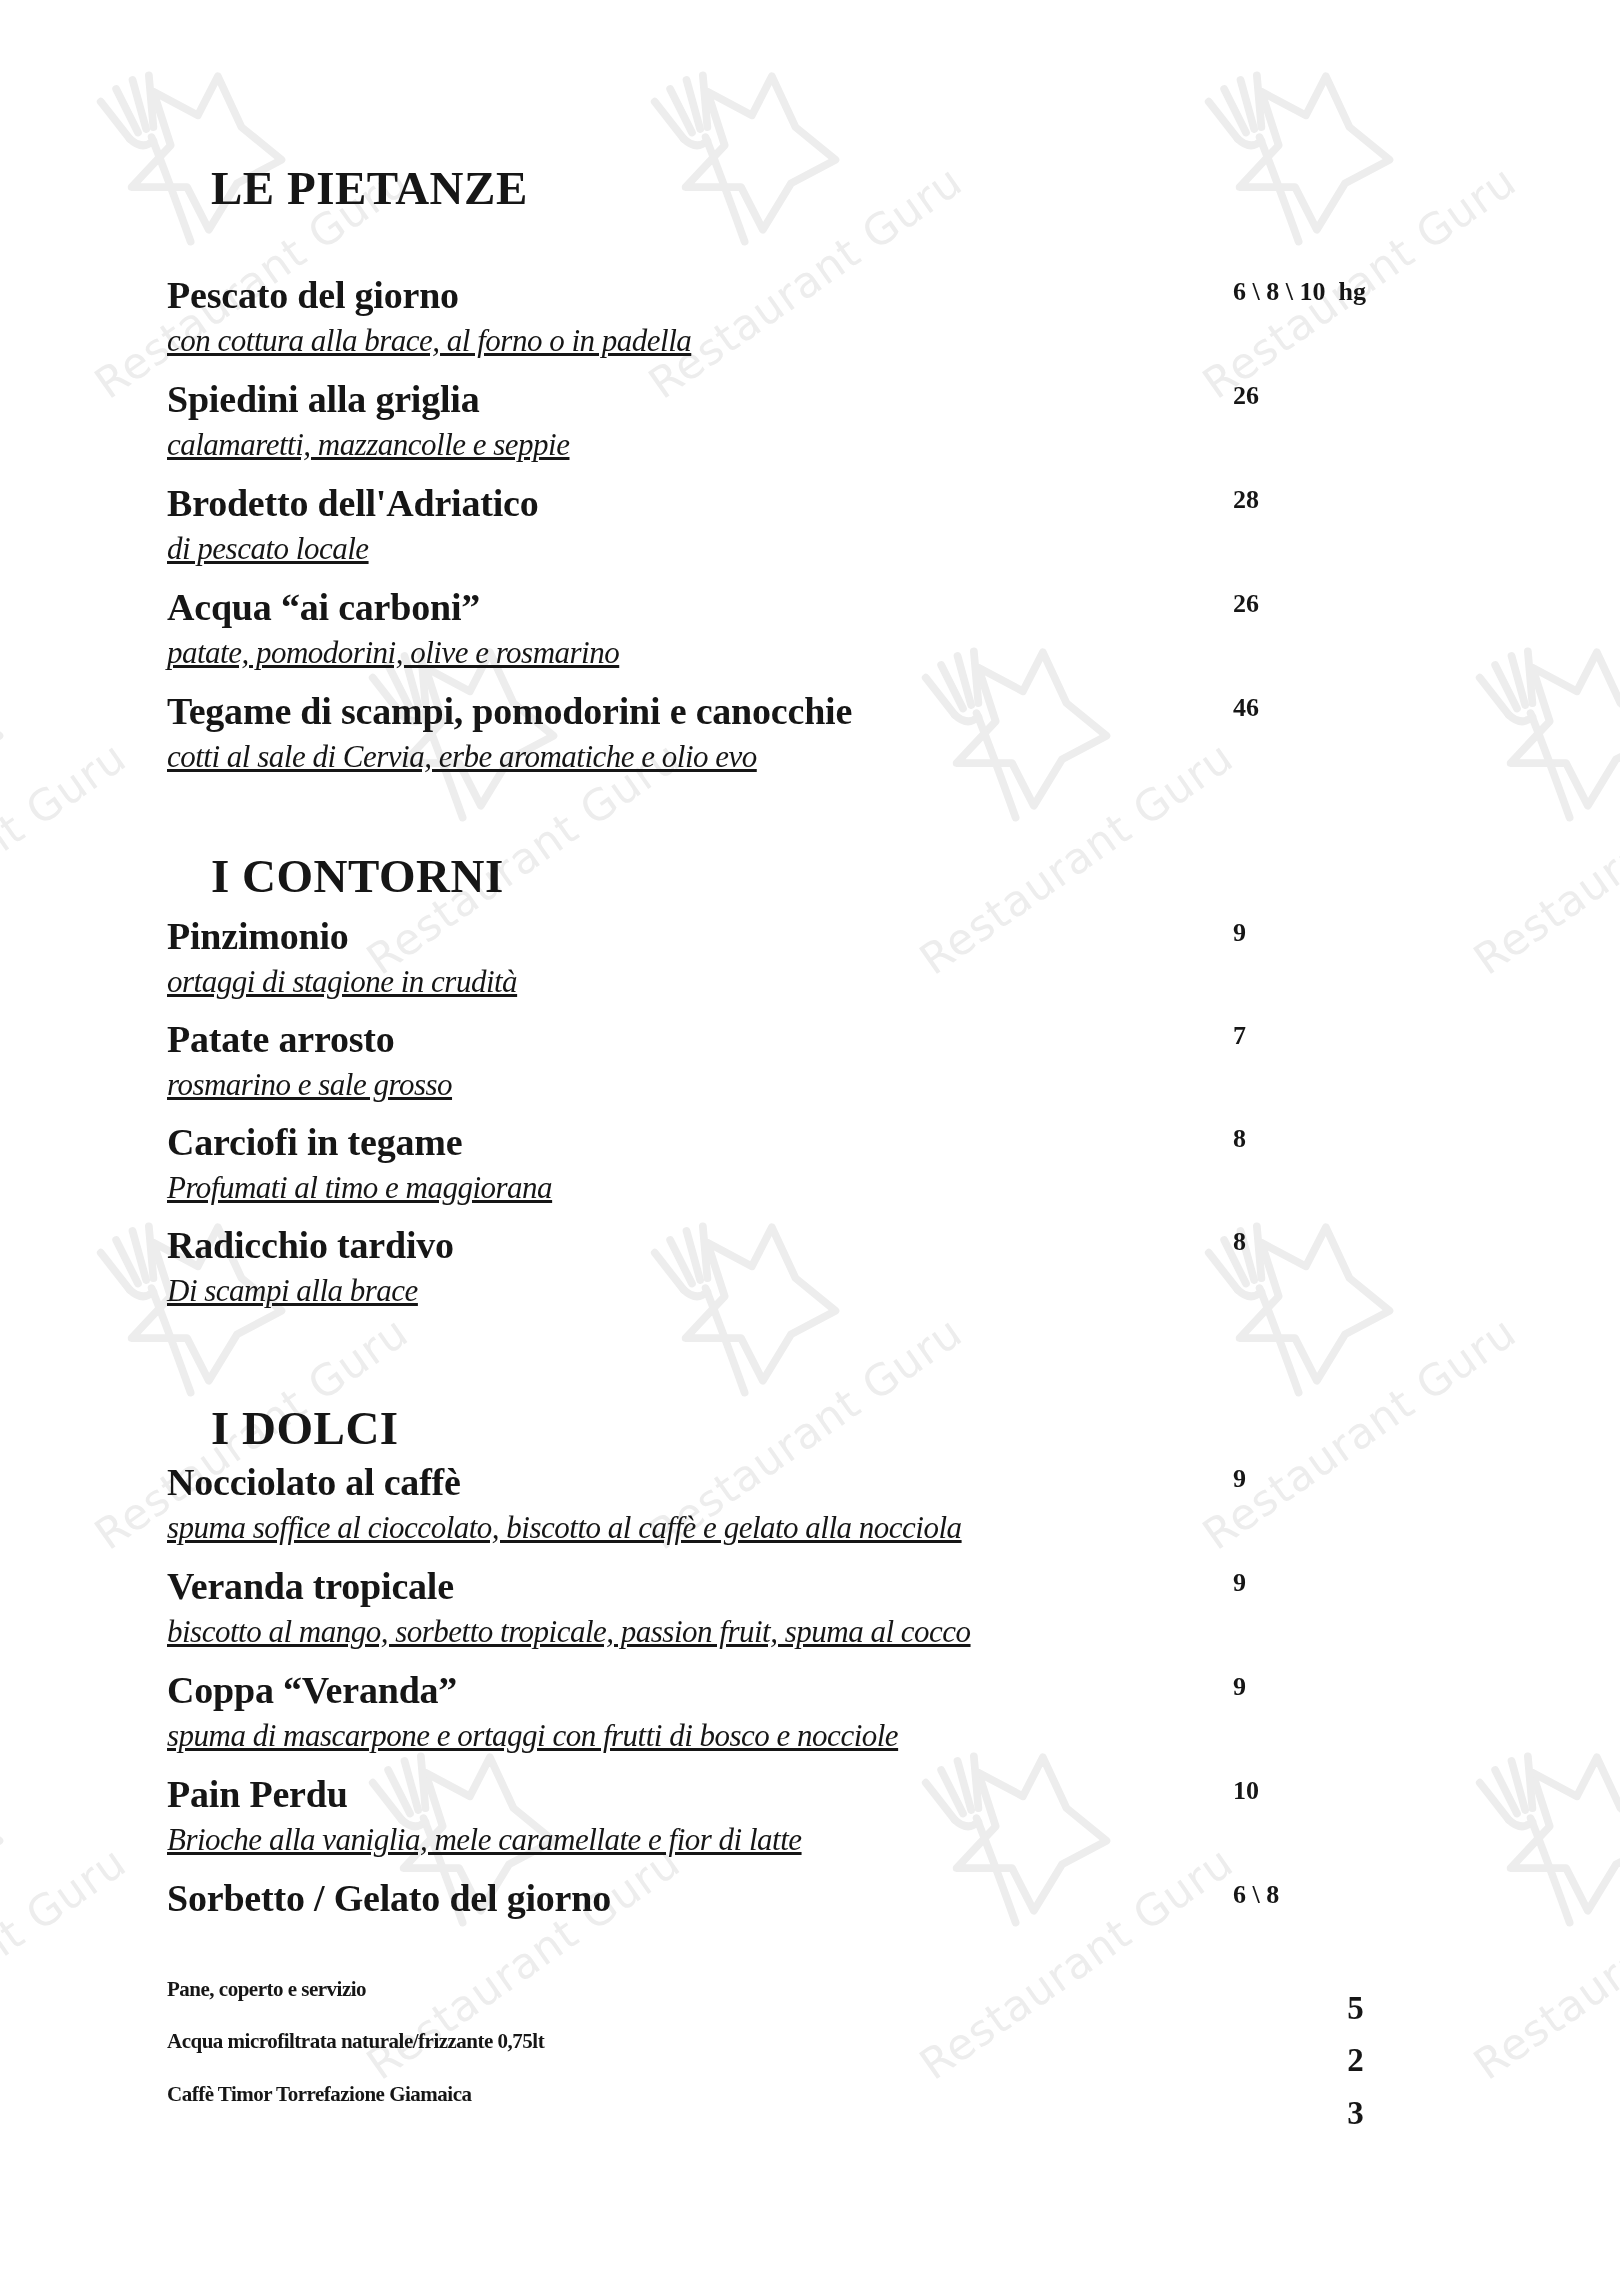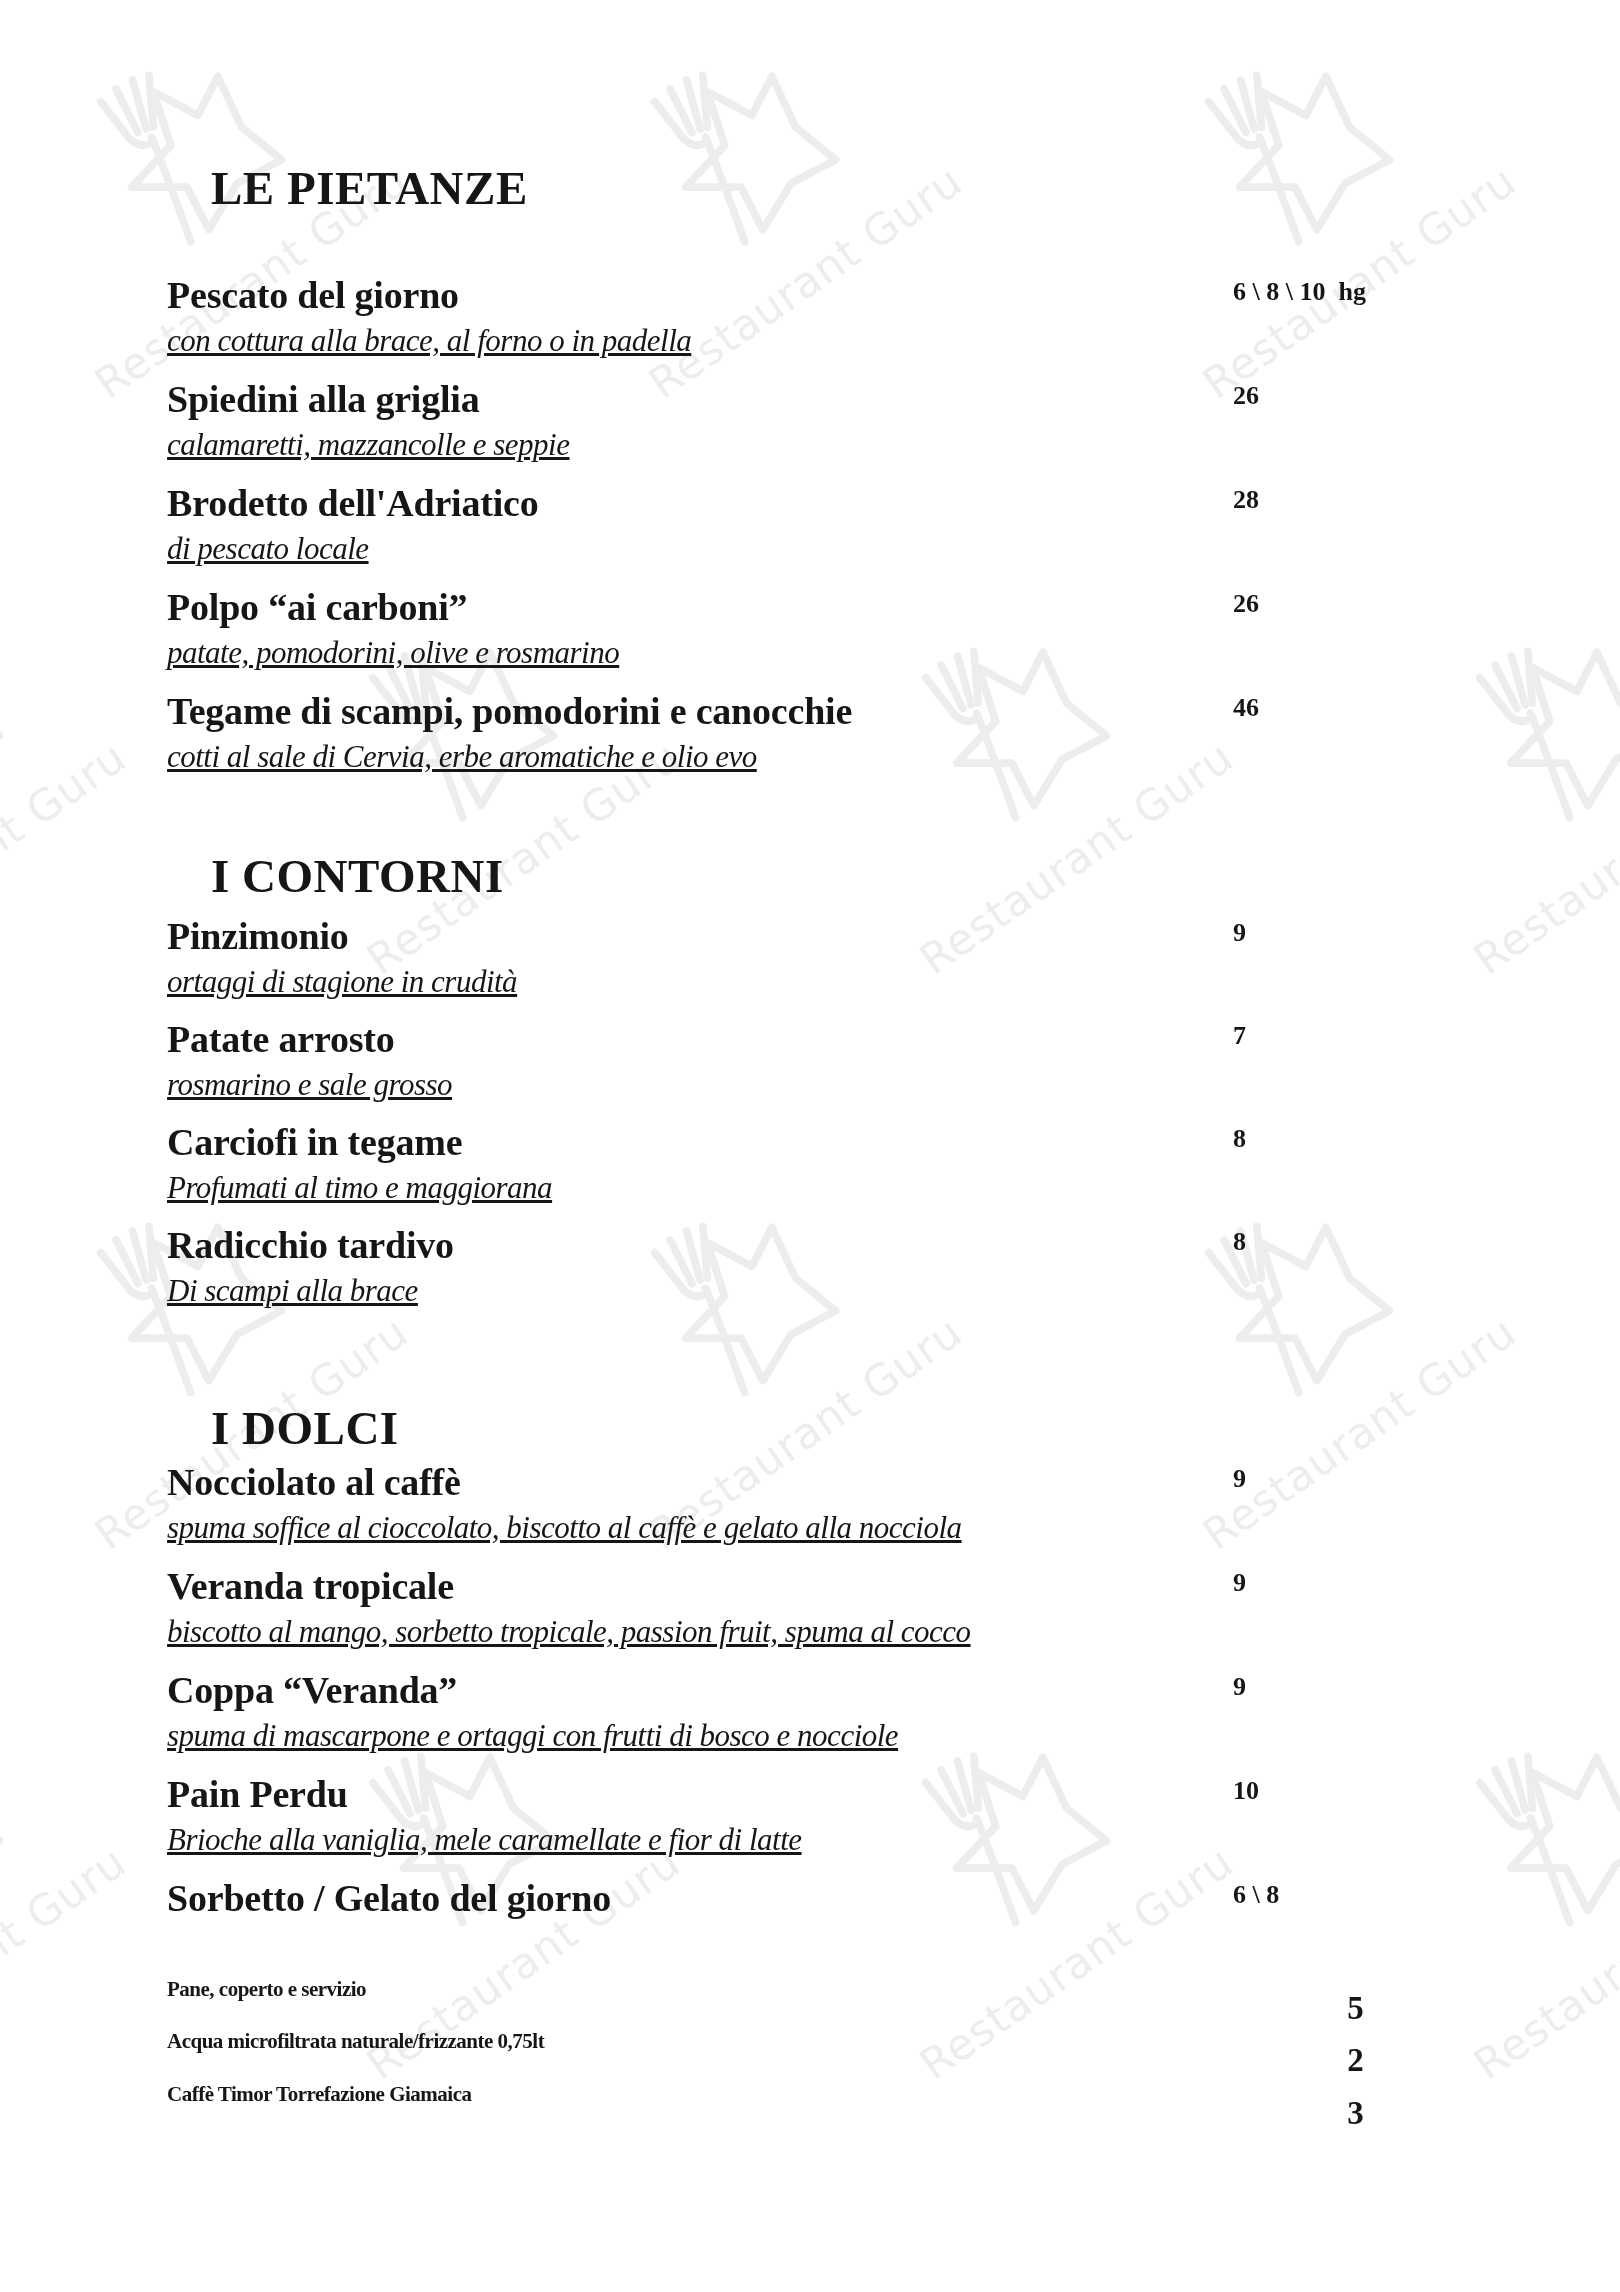--- a/index.html
+++ b/index.html
@@ -160,21 +160,21 @@
     <div class="item-name">Spiedini alla griglia</div>
     <div class="item-desc">calamaretti, mazzancolle e seppie</div>
     <div class="item-price">26</div>
   </div>
     <div class="item-row" style="top: 484px;">
     <div class="item-name">Brodetto dell'Adriatico</div>
     <div class="item-desc">di pescato locale</div>
     <div class="item-price">28</div>
   </div>
     <div class="item-row" style="top: 588px;">
-    <div class="item-name">Polpo “ai carboni”</div>
+    <div class="item-name">Acqua “ai carboni”</div>
     <div class="item-desc">patate, pomodorini, olive e rosmarino</div>
     <div class="item-price">26</div>
   </div>
     <div class="item-row" style="top: 692px;">
     <div class="item-name">Tegame di scampi, pomodorini e canocchie</div>
     <div class="item-desc">cotti al sale di Cervia, erbe aromatiche e olio evo</div>
     <div class="item-price">46</div>
   </div>
     <div class="sec-title" style="top: 853px;">I CONTORNI</div>
     <div class="item-row" style="top: 917px;">

